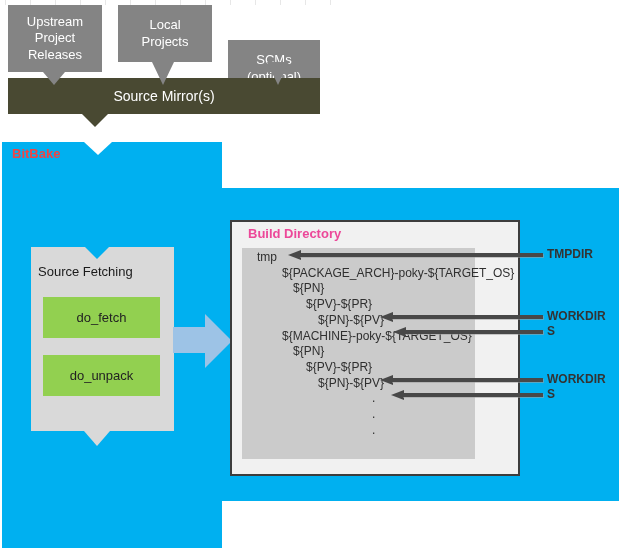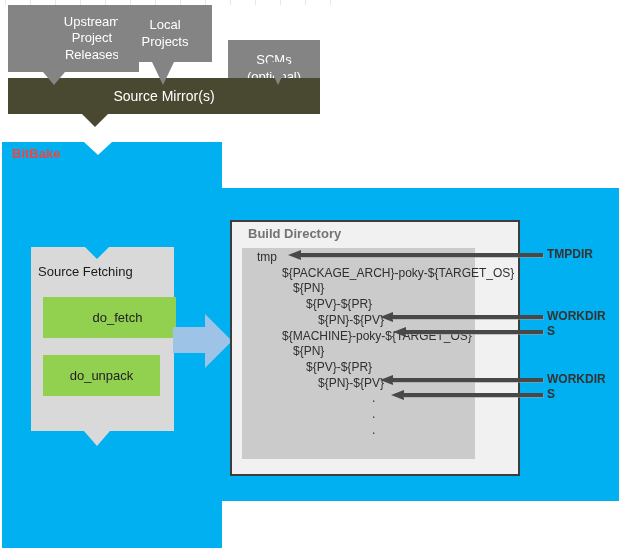--- a/index.html
+++ b/index.html
@@ -39,21 +39,21 @@
   }
 
   
   .bigarrow-shaft{position:absolute;left:173px;top:327px;width:32px;height:26px;background:#9dc3e6;}
   .bigarrow-head{position:absolute;left:205px;top:314px;width:0;height:0;
     border-top:27px solid transparent;border-bottom:27px solid transparent;border-left:27px solid #9dc3e6;}
 
   
   .buildbox{position:absolute;left:230px;top:220px;width:286px;height:252px;
     background:#f1f1f1;border:2px solid #3d3d3d;}
-  .build-title{position:absolute;left:248px;top:226px;font-size:13px;font-weight:bold;color:#737373;}
+  .build-title{position:absolute;left:248px;top:226px;font-size:13px;font-weight:bold;color:#ec4899;}
   .treepanel{position:absolute;left:242px;top:248px;width:233px;height:211px;background:#cbcbcb;
     font-size:12px;line-height:15.7px;color:#2f2f2f;padding-top:2px;box-sizing:border-box;}
   .tl{white-space:nowrap;}
 
   
   .larrow-shaft{position:absolute;height:4px;background:#484848;box-shadow:1px 1px 0 rgba(160,160,160,.55);}
   .larrow-head{position:absolute;width:0;height:0;
     border-top:5px solid transparent;border-bottom:5px solid transparent;border-right:13px solid #484848;}
 
   .varlabel{position:absolute;left:547px;font-size:12px;font-weight:600;color:#333333;}
@@ -71,21 +71,21 @@
   <div class="tick" style="left:155px"></div>
     <div class="tick" style="left:180px"></div>
   <div class="tick" style="left:205px"></div>
     <div class="tick" style="left:230px"></div>
   <div class="tick" style="left:255px"></div>
     <div class="tick" style="left:280px"></div>
   <div class="tick" style="left:305px"></div>
     <div class="tick" style="left:330px"></div>
 </div>
 
-<div class="srcbox" style="left:8px;top:5px;width:94px;height:67px;padding-left:37px;">Upstream
+<div class="srcbox" style="left:8px;top:5px;width:94px;height:67px;">Upstream
 Project
 Releases</div>
 <div class="srcbox" style="left:118px;top:5px;width:94px;height:57px;">Local
 Projects</div>
 <div class="srcbox" style="left:228px;top:5px;width:92px;height:57px;margin-top:35px;">SCMs
 (optional)</div>
 
 <div class="mirror">
   <span>Source Mirror(s)</span>
 </div>
@@ -98,21 +98,21 @@
 
 <div class="blue" style="left:2px;top:142px;width:220px;height:406px;"></div>
 <div class="blue" style="left:2px;top:188px;width:617px;height:313px;"></div>
 <div class="tri" style="left:84px;top:142px;border-left:14px solid transparent;border-right:14px solid transparent;border-top:13px solid #ffffff;"></div>
 <div class="bitbake-label">BitBake</div>
 
 <div class="fetchbox"></div>
 <div class="tri" style="left:85px;top:247px;border-left:12px solid transparent;border-right:12px solid transparent;border-top:12px solid #00b0f0;"></div>
 <div class="tri" style="left:84px;top:431px;border-left:13px solid transparent;border-right:13px solid transparent;border-top:15px solid #d9d9d9;"></div>
 <div class="fetch-title">Source Fetching</div>
-<div class="task" style="top:297px;padding-left:16px;">do_fetch</div>
+<div class="task" style="top:297px;">do_fetch</div>
 <div class="task" style="top:355px;">do_unpack</div>
 
 <div>
   <div class="bigarrow-shaft"></div>
   <div class="bigarrow-head"></div>
 </div>
 
 <div class="buildbox"></div>
 <div class="build-title">Build Directory</div>
 <div class="treepanel">

